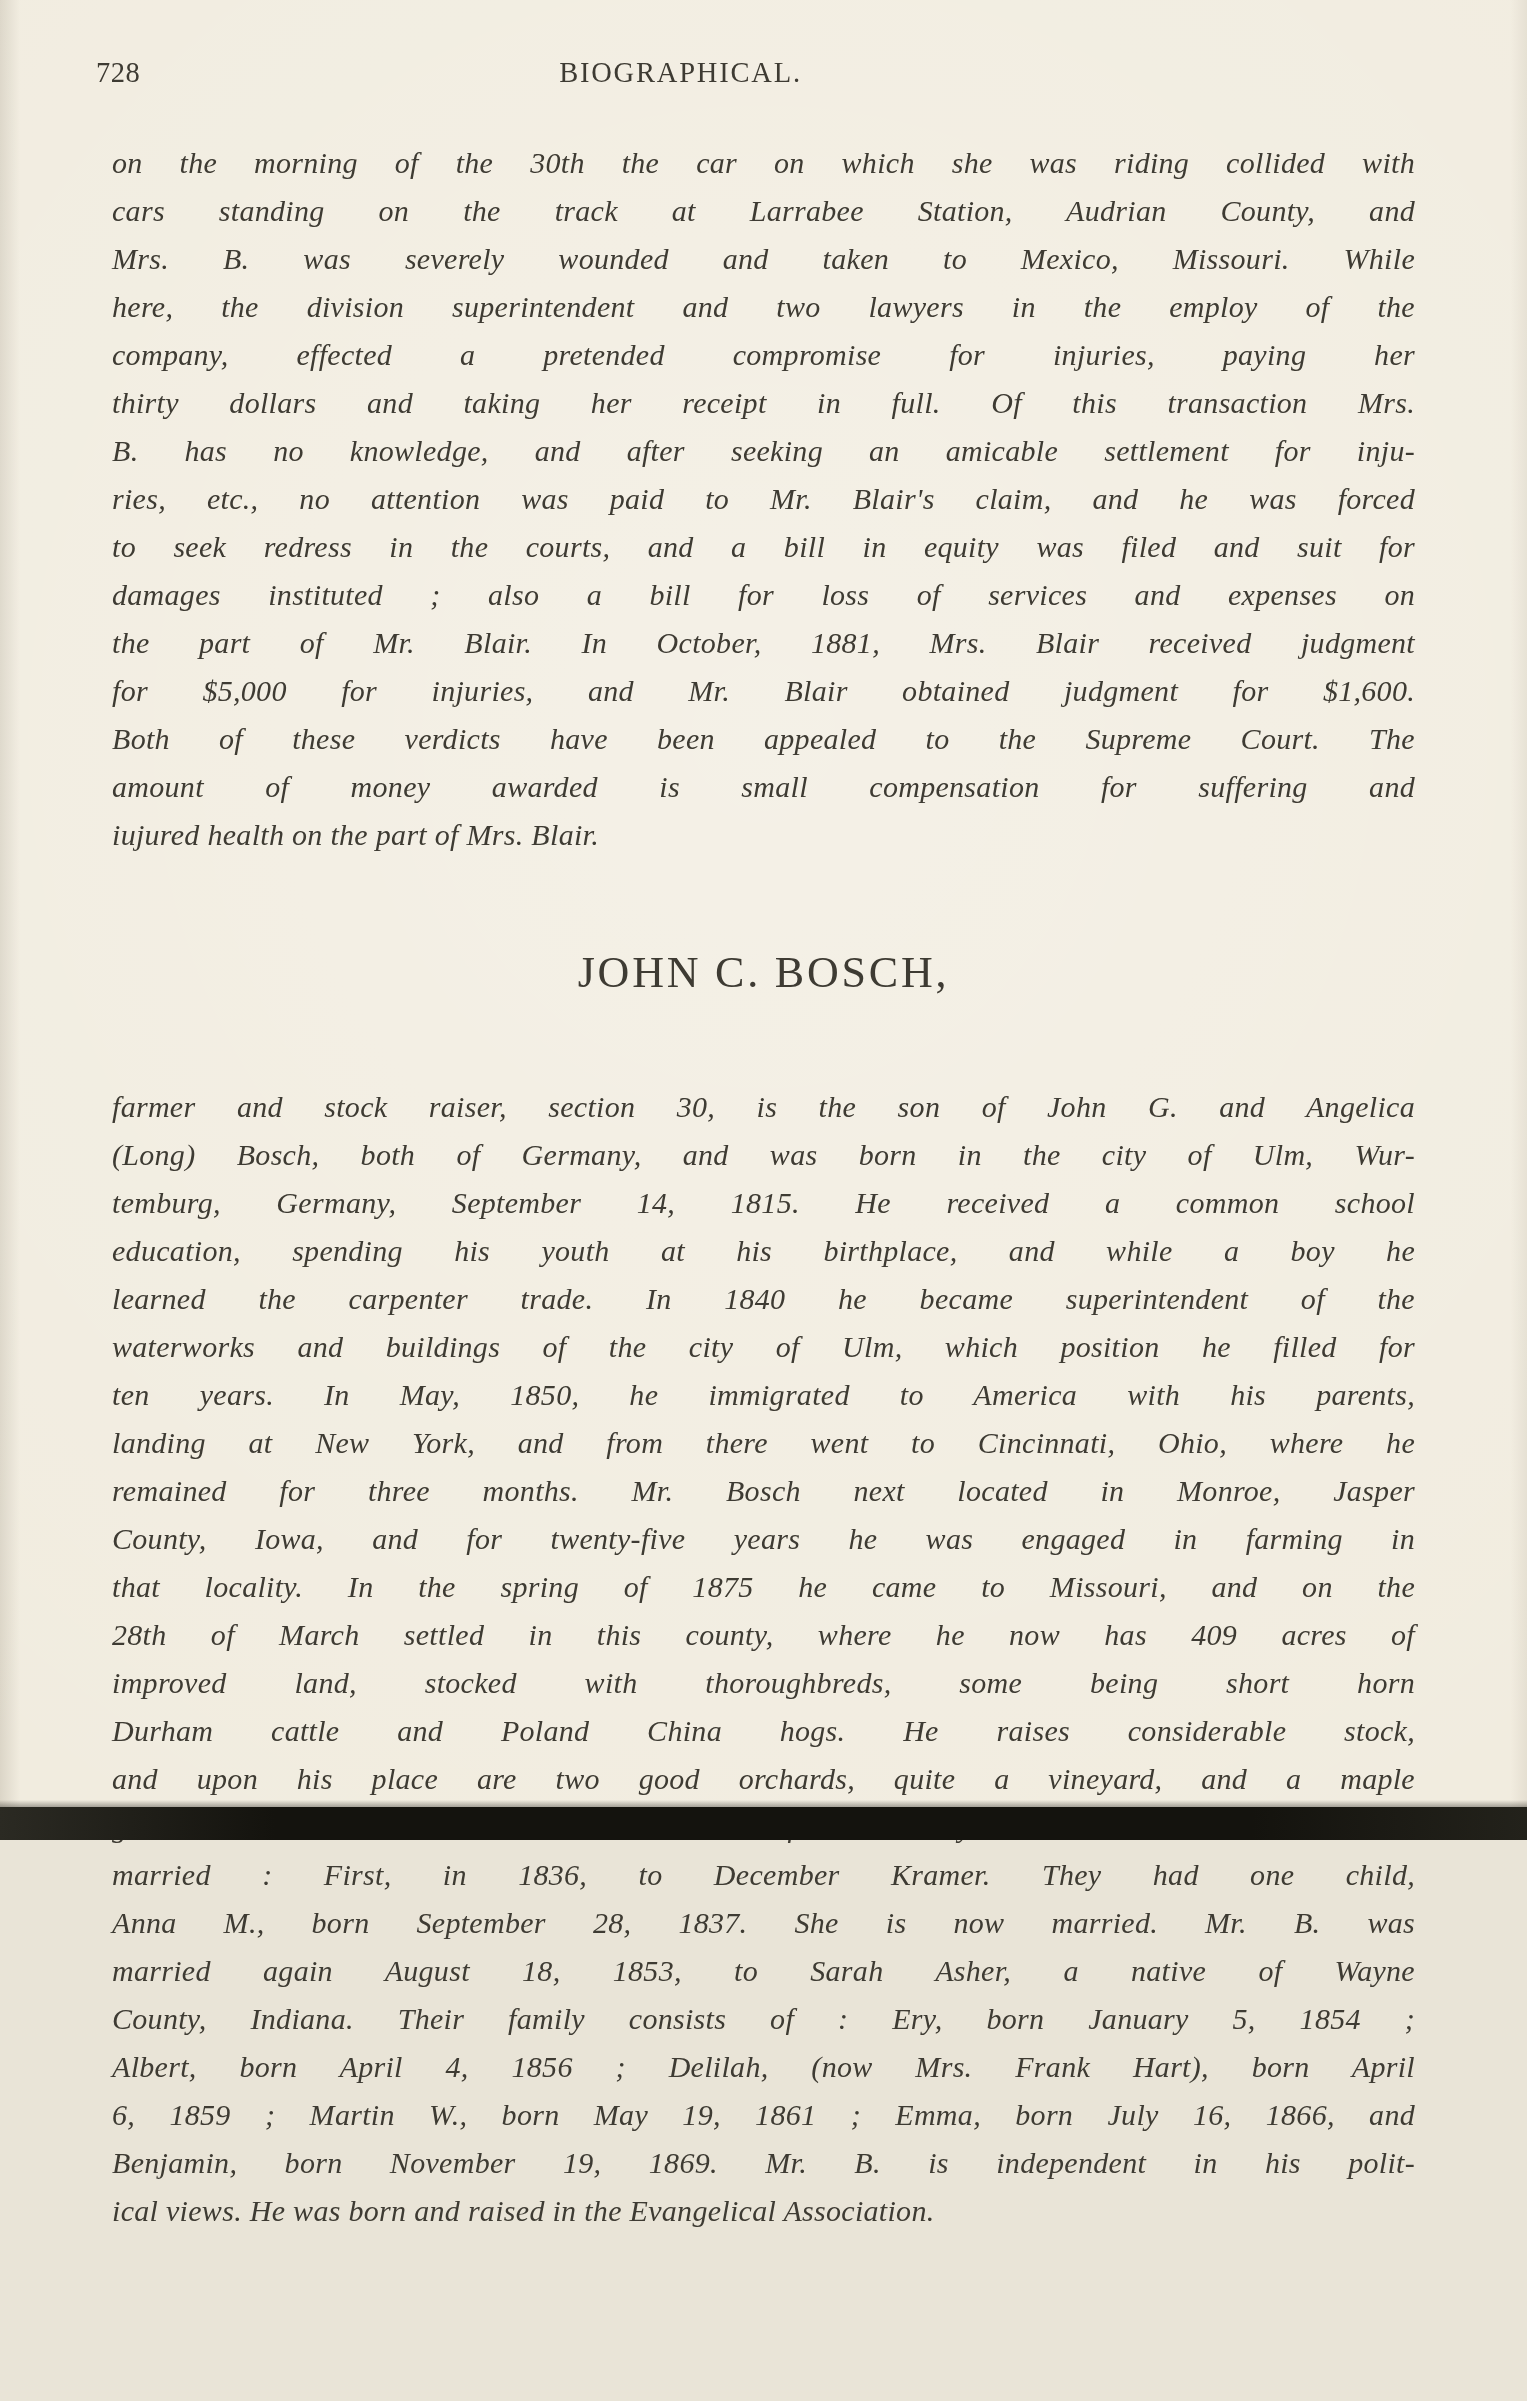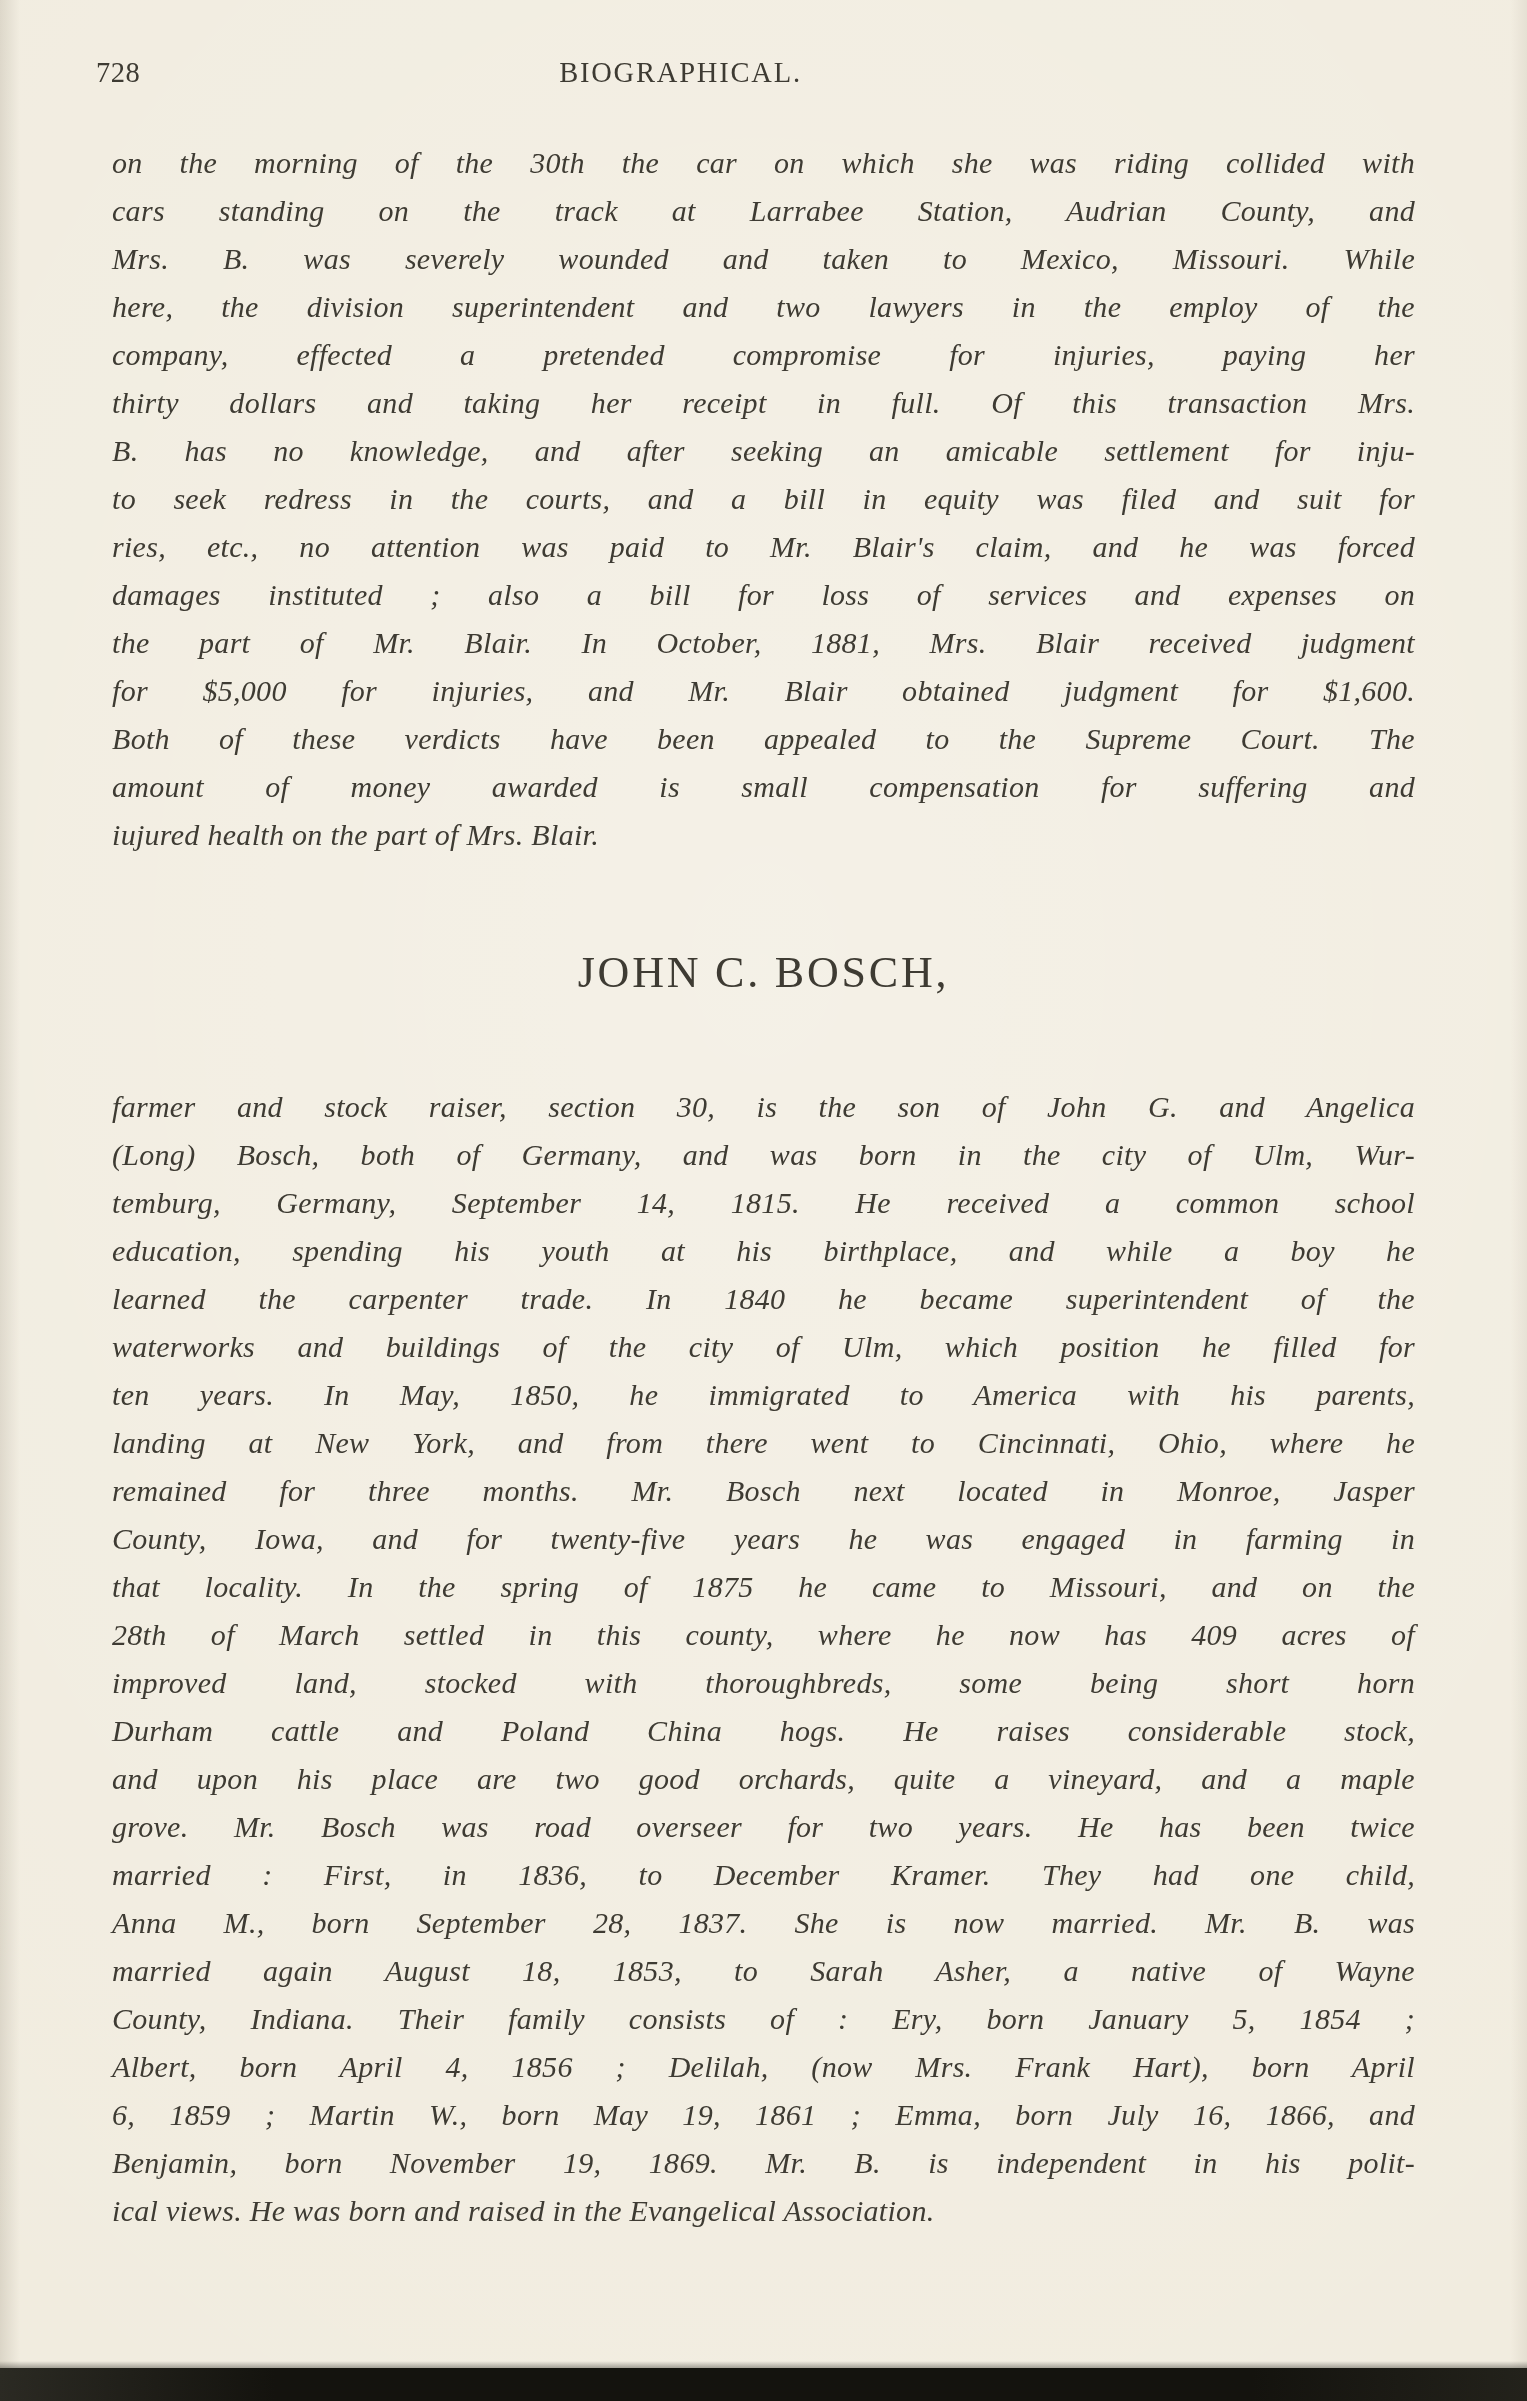--- a/index.html
+++ b/index.html
@@ -9,21 +9,21 @@
   body {
     width: 1527px;
     height: 2401px;
     background: #e9e4d7;
     font-family: "Liberation Serif", "DejaVu Serif", serif;
     overflow: hidden;
   }
   .page {
     position: relative;
     width: 1527px;
-    height: 2401px;
+    height: 1840px;
     background: var(--paper, #f1ecdf);
     background-image:
       radial-gradient(ellipse 140% 120% at 50% 40%, rgba(255,255,255,0.25), rgba(0,0,0,0.0) 60%),
       linear-gradient(90deg, rgba(120,110,90,0.18) 0px, rgba(120,110,90,0.0) 20px),
       linear-gradient(270deg, rgba(120,110,90,0.10) 0px, rgba(120,110,90,0.0) 16.5px);
     color: var(--ink, #3e3b33);
     box-sizing: border-box;
   }
   .content {
     position: relative;
@@ -108,22 +108,22 @@
     <main class="text-block">
 
       <div class="paragraph">
           <div class="line">on the morning of the 30th the car on which she was riding collided with</div>
           <div class="line">cars standing on the track at Larrabee Station, Audrian County, and</div>
           <div class="line">Mrs. B. was severely wounded and taken to Mexico, Missouri.  While</div>
           <div class="line">here, the division superintendent and two lawyers in the employ of the</div>
           <div class="line">company, effected a pretended compromise for injuries, paying her</div>
           <div class="line">thirty dollars and taking her receipt in full.  Of this transaction Mrs.</div>
           <div class="line">B. has no knowledge, and after seeking an amicable settlement for inju-</div>
+          <div class="line">ries, etc., no attention was paid to Mr. Blair's claim, and he was forced</div>
           <div class="line">to seek redress in the courts, and a bill in equity was filed and suit for</div>
-          <div class="line">ries, etc., no attention was paid to Mr. Blair's claim, and he was forced</div>
           <div class="line">damages instituted ; also a bill for loss of services and expenses on</div>
           <div class="line">the part of Mr. Blair.  In October, 1881, Mrs. Blair received judgment</div>
           <div class="line">for $5,000 for injuries, and Mr. Blair obtained judgment for $1,600.</div>
           <div class="line">Both of these verdicts have been appealed to the Supreme Court.  The</div>
           <div class="line">amount of money awarded is small compensation for suffering and</div>
           <div class="line line-last">iujured health on the part of Mrs. Blair.</div>
         </div>
 
       <h1 class="article-heading">JOHN C. BOSCH,</h1>
 

